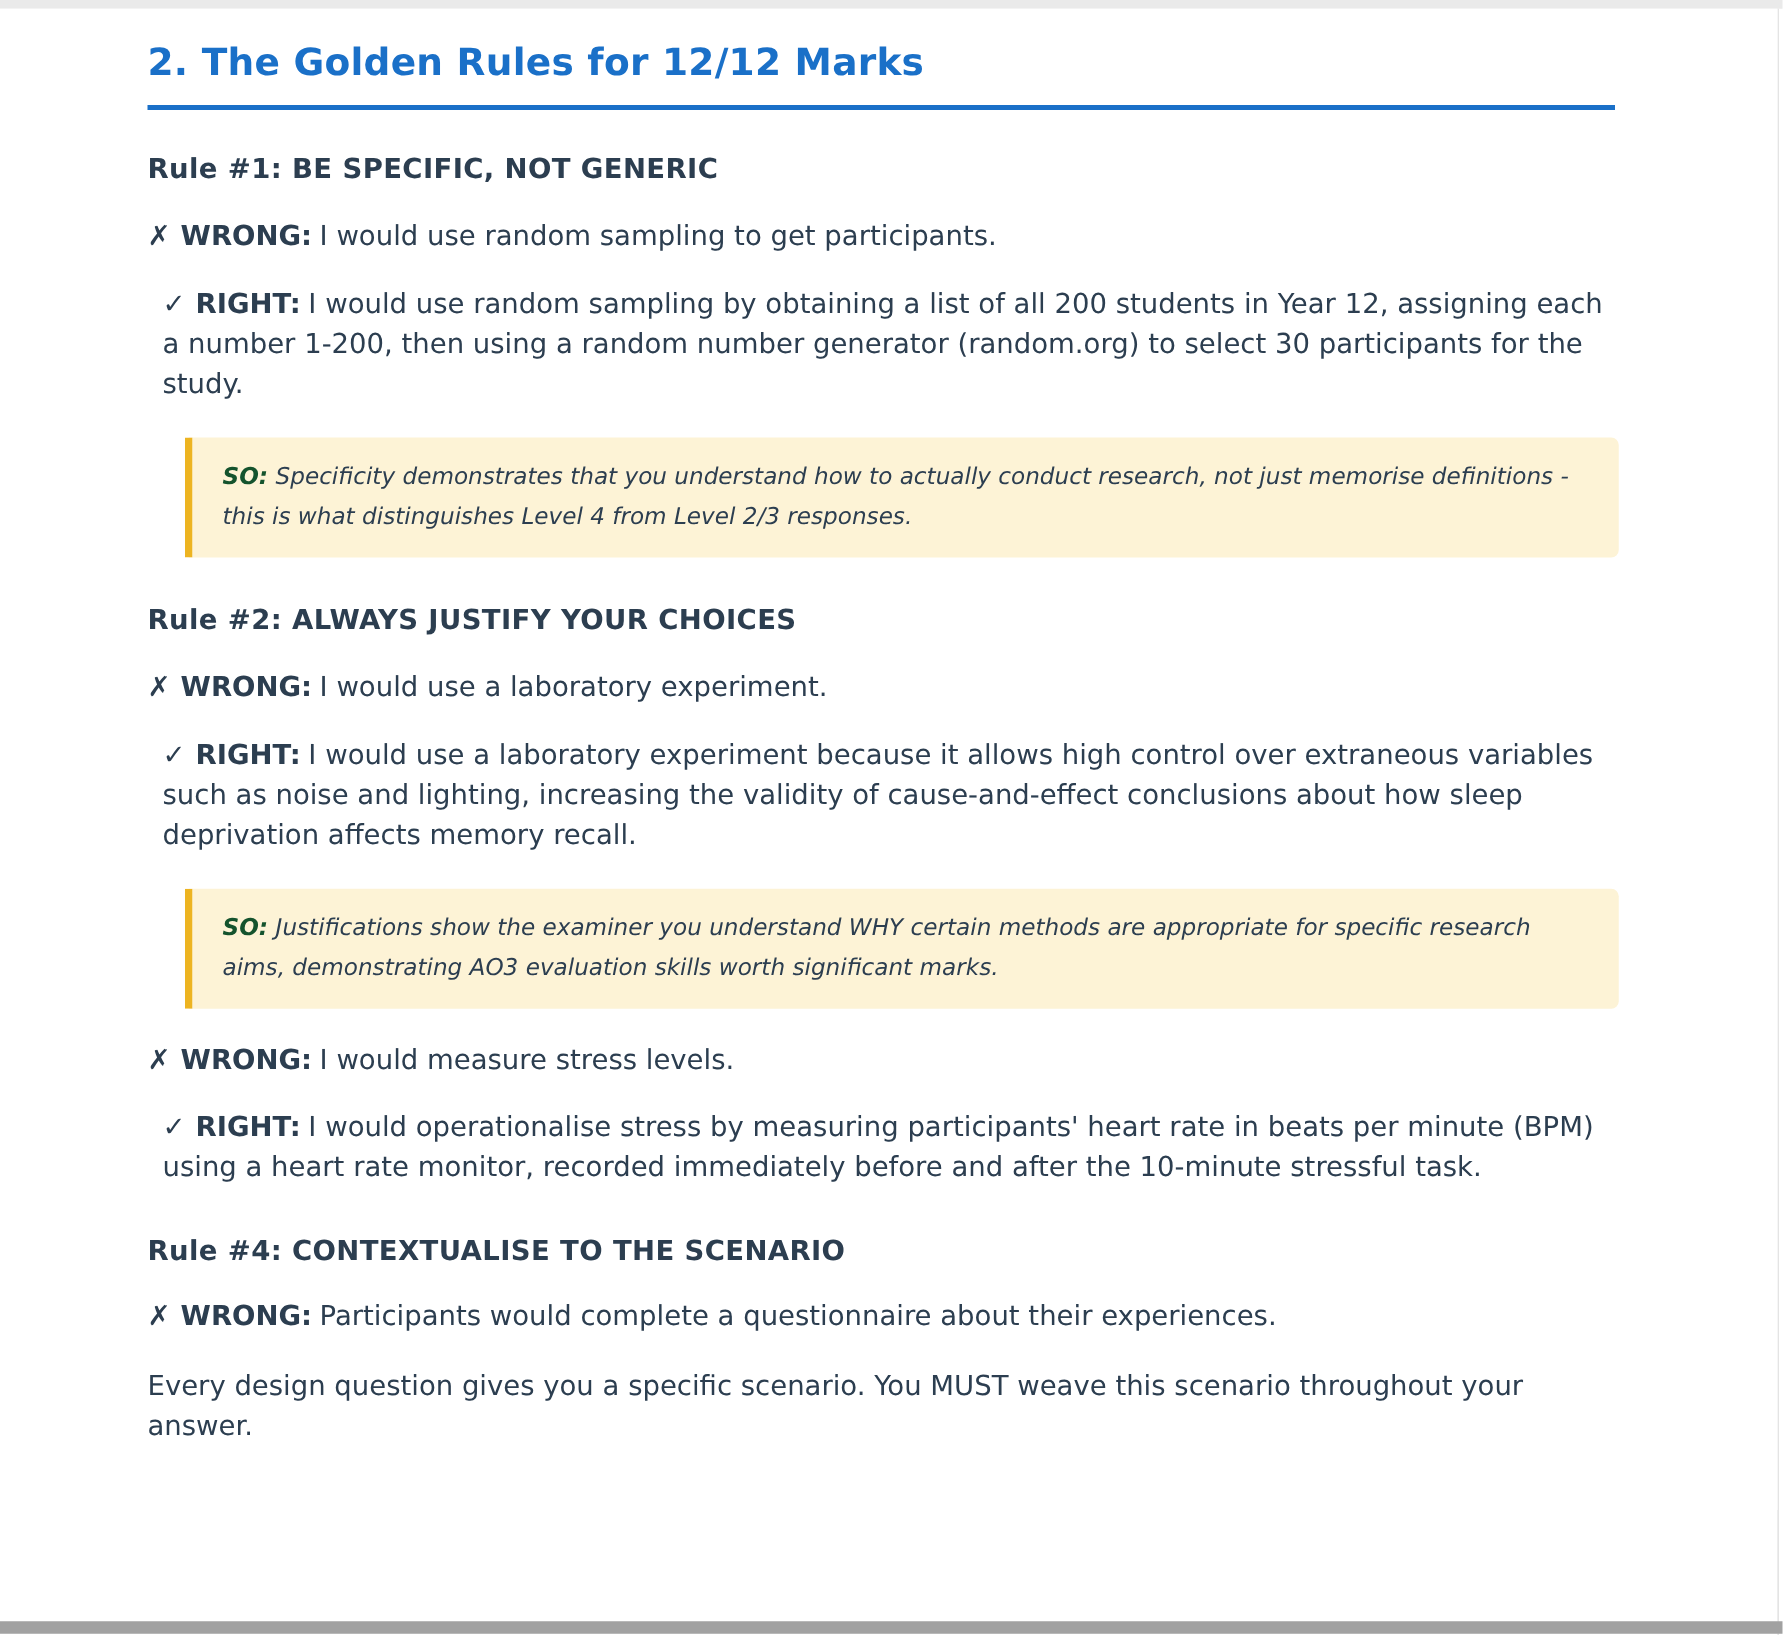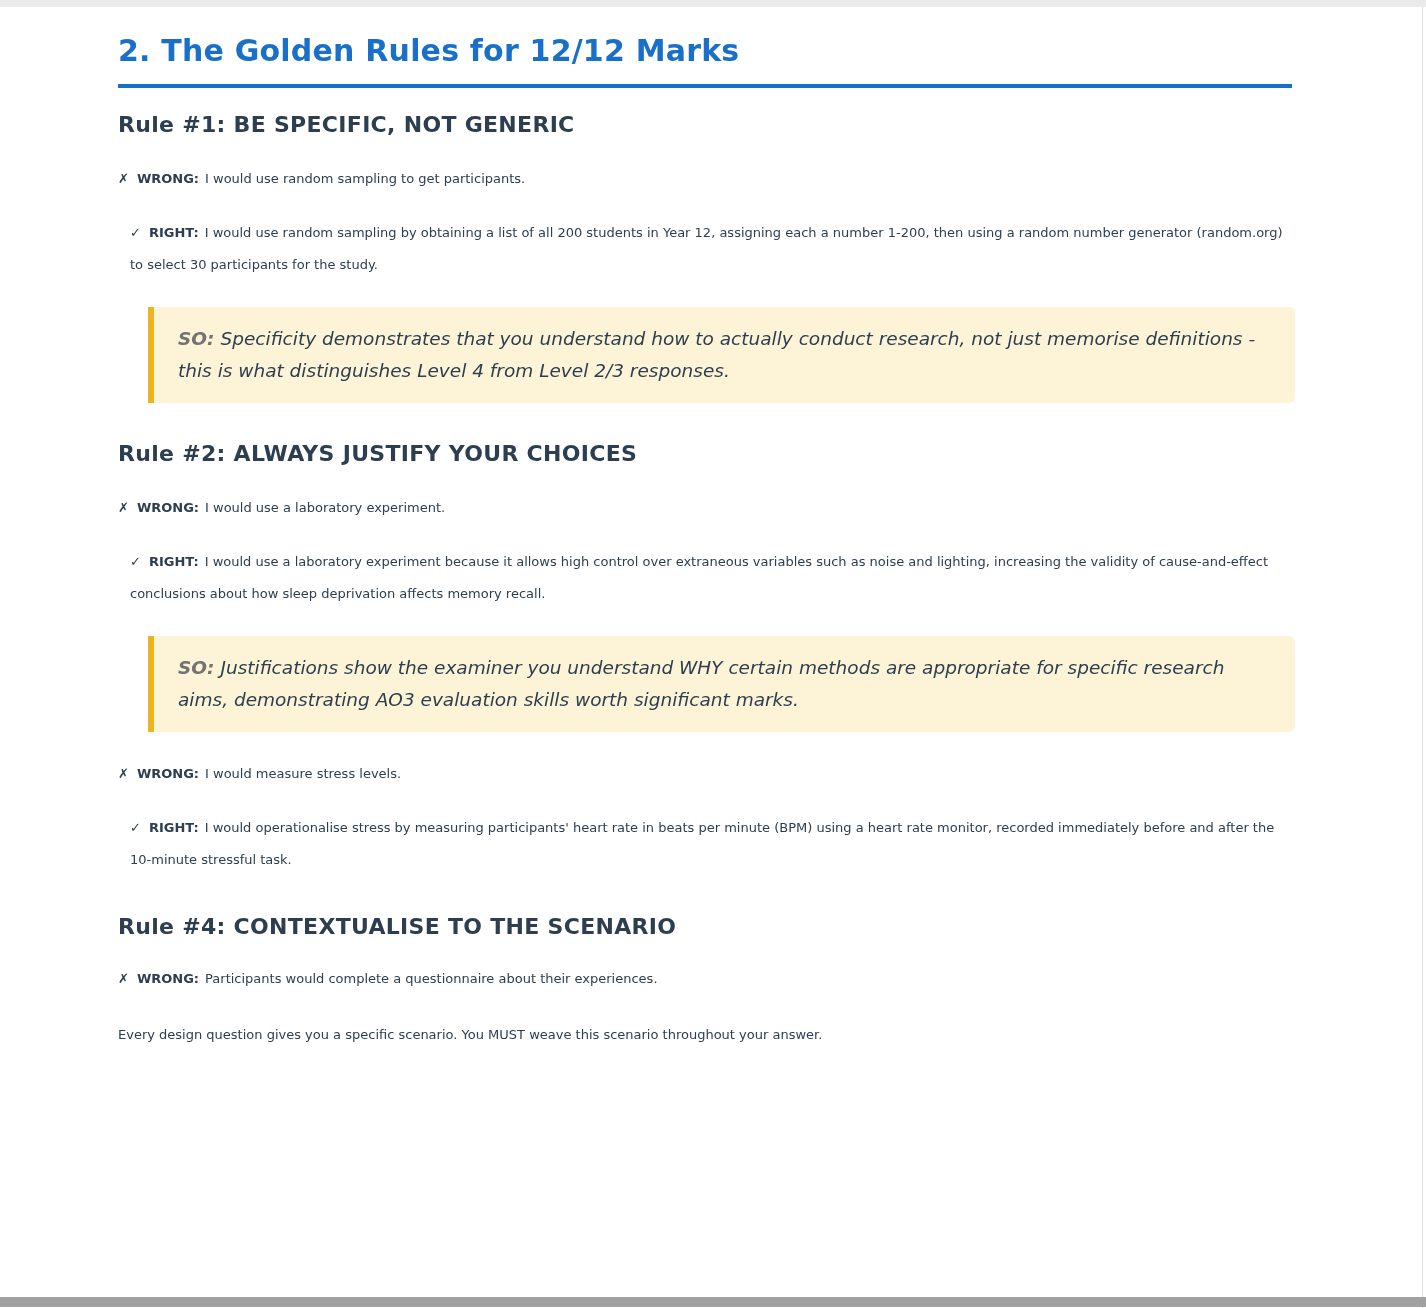--- a/index.html
+++ b/index.html
@@ -50,24 +50,24 @@
     background: #1a70c8;
     border: none;
   }
   h2.rule-heading {
     margin: 38px 0 0 0;
     font-size: 22px;
     font-weight: bold;
     color: #2c3e50;
     letter-spacing: 0.3px;
   }
-  h2.rule-heading.first { margin-top: 24px; }
+  h2.rule-heading.first { margin-top: 35px; }
   p.body-line {
     margin: 26px 0 0 0;
-    font-size: 13px;
+    font-size: 22px;
     line-height: 32px;
   }
   p.body-line.right-line { margin-top: 22px; margin-left: 12px; }
   p.body-line.intro-line { margin-top: 24px; }
   p.body-line.wrong-last { margin-top: 24px; }
   .mark-x {
     font-weight: bold;
     margin-right: 8px;
   }
   .mark-check {
@@ -86,21 +86,21 @@
     border-left: 6px solid #edb421;
     border-radius: 0 6px 6px 0;
     padding: 16px 30px 16px 24px;
     font-style: italic;
     font-size: 18.5px;
     line-height: 32px;
     color: #2c3e50;
   }
   .so-label {
     font-weight: bold;
-    color: #737373;
+    color: #14532d;
     margin-right: 6px;
   }
   .bottom-bar {
     position: absolute;
     left: 0; bottom: 1px;
     width: 1426px; height: 10px;
     background: #a1a1a1;
   }
 </style>
 </head>

